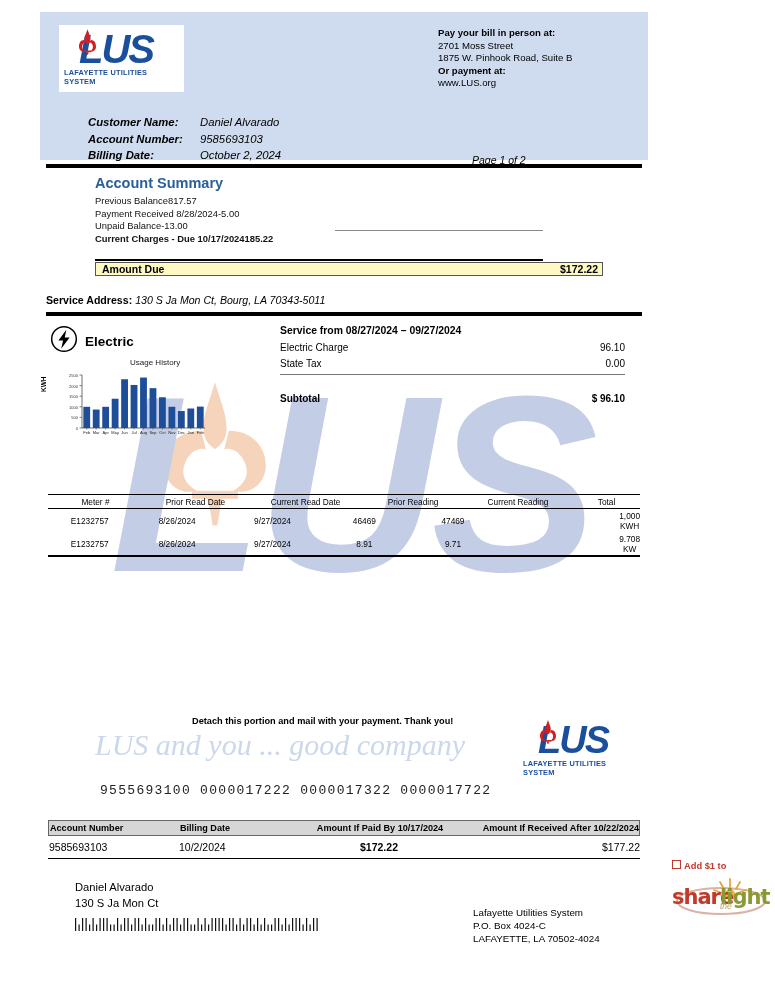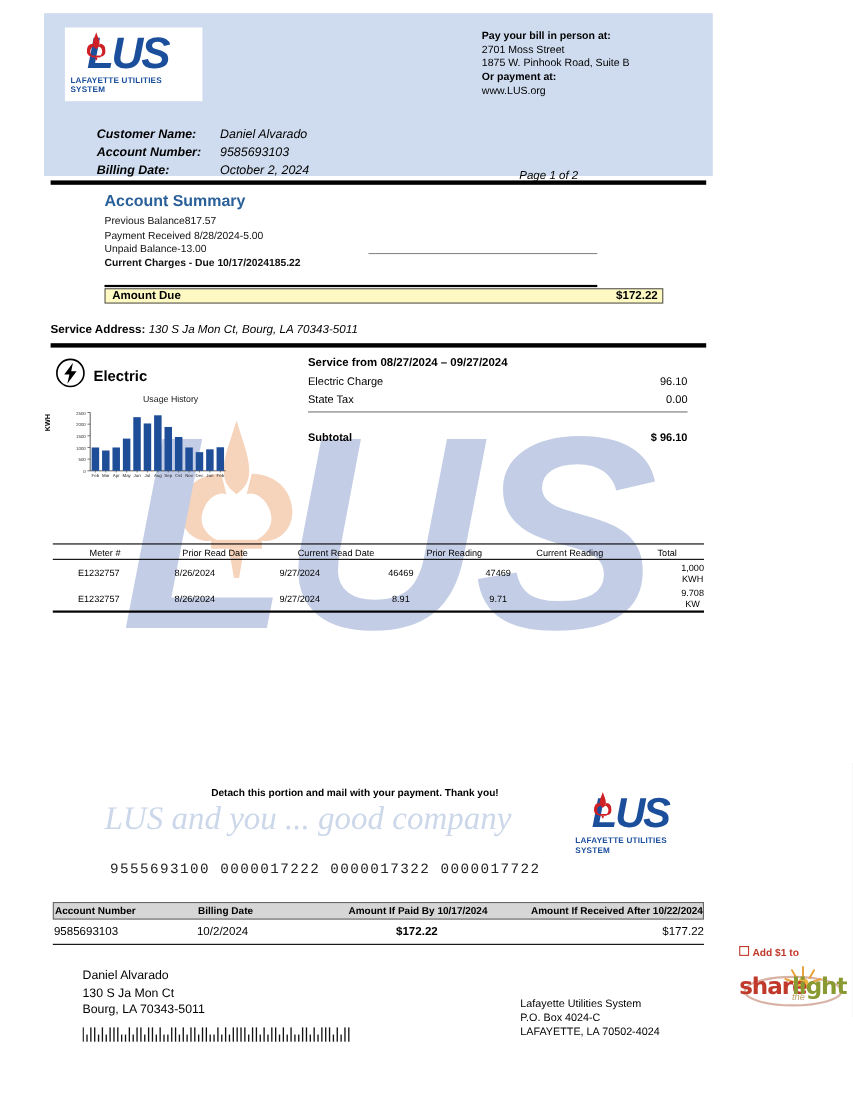--- a/index.html
+++ b/index.html
@@ -362,21 +362,20 @@
       <div class="c1">9585693103</div>
       <div class="c2">10/2/2024</div>
       <div class="c3">$172.22</div>
       <div class="c4">$177.22</div>
     </div>
   </div>
 
   <div class="bill-to">
     <div>Daniel Alvarado</div>
     <div>130 S Ja Mon Ct</div>
-    <div>Bourg, LA  70343-5011</div>
     <svg class="pbar" width="245" height="16">
       <g id="postnet">
           <rect x="0" width="1.2" height="13" y="1" fill="#111"></rect>
           <rect x="3.5" width="1.2" height="6.5" y="7.5" fill="#111"></rect>
           <rect x="7" width="1.2" height="13" y="1" fill="#111"></rect>
           <rect x="10.5" width="1.2" height="13" y="1" fill="#111"></rect>
           <rect x="14" width="1.2" height="6.5" y="7.5" fill="#111"></rect>
           <rect x="17.5" width="1.2" height="13" y="1" fill="#111"></rect>
           <rect x="21" width="1.2" height="6.5" y="7.5" fill="#111"></rect>
           <rect x="24.5" width="1.2" height="13" y="1" fill="#111"></rect>

